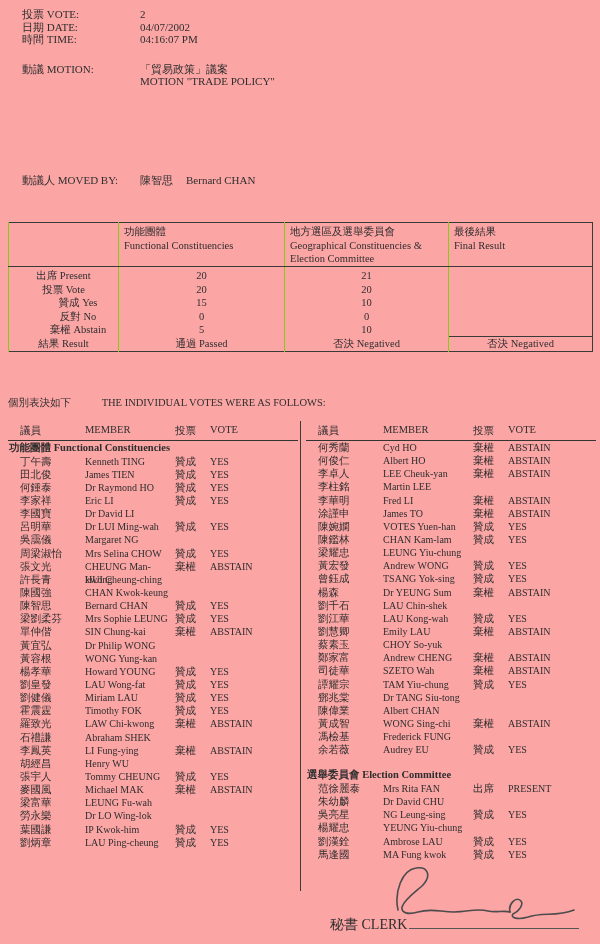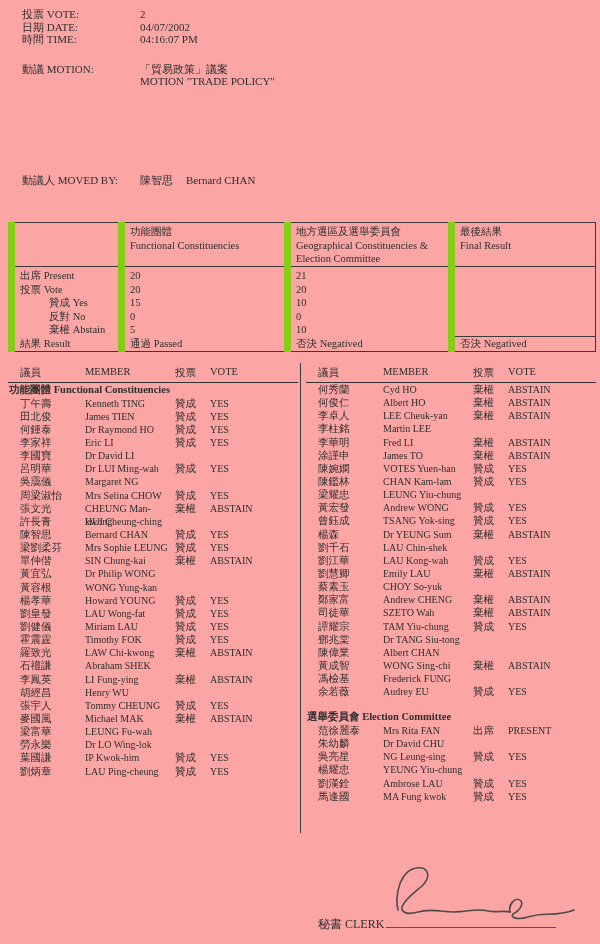--- a/index.html
+++ b/index.html
@@ -17,23 +17,23 @@
   .motion-row { margin-top:17px;font-family:Liberation Serif, serif; }
   .motion-lines div { line-height:12.5px; }
   .moved-row { margin-top:86px; }
   .mover-zh { width:46px; flex:none; }
   
   table.summary {
     border-collapse:collapse; table-layout:fixed;
     margin:36px 0 0 8px; width:584px;
     border:1.5px solid #3a3a3a; font-size:10.5px;
   }
-  .summary td { border-left:7px solid #84cc16; padding:0 5px; vertical-align:top; text-align:left; }
+  .summary td { border-left:1px solid #84cc16; padding:0 5px; vertical-align:top; text-align:left; }
   .summary tr.head td { border-bottom:1px solid #3a3a3a; height:44px; padding-top:2px; line-height:13.5px; }
-  .summary tr.body td { line-height:13.6px; }
+  .summary tr.body td { line-height:13.6px;text-align:center; }
   .summary tr.first td { padding-top:2px; }
   .summary td.indent { padding-left:34px; }
   .summary td.final-cell { border-top:1px solid #3a3a3a; }
   
   .ind-title { margin:44px 0 0 8px; font-size:10.5px; }
   .ind-title .en { margin-left:28px; }
   .votes-wrap { position:relative; margin:11px 8px 0 8px; height:474px; }
   .divider { position:absolute; left:292px; top:0; height:470px; width:1px; background:#3a3a3a; }
   .half { position:absolute; top:3px; width:290px; }
   .half.left { left:0; }
@@ -41,21 +41,21 @@
   .col-head { display:flex; padding-left:12px; height:14px; font-size:10.5px; }
   .c1 { width:65px; flex:none; } .c2 { width:90px; flex:none; }
   .c3 { width:35px; flex:none; } .c4 { flex:1; }
   .head-rule { border-bottom:1.5px solid #333; margin-top:2px; }
   .section-title { font-weight:bold; line-height:13.5px; font-size:10.5px; padding-left:1px; }
   .section-title.ec { margin-top:12px; }
   .m-row { display:flex; padding-left:12px; height:13.15px; line-height:13.15px; font-size:10px; }
   .m-row .c1, .m-row .c3 { font-size:10.5px; }
   
   .signature { position:absolute; left:358px; top:862px; }
-  .clerk { position:absolute; left:318px; top:916px; font-size:12px; white-space:nowrap; }
+  .clerk { position:absolute; left:330px; top:916px; font-size:14px; white-space:nowrap; }
   .clerk-line { display:inline-block; width:170px; height:10px; border-bottom:1px solid #555; margin-left:2px; }
 </style>
 </head>
 <body>
 
 <div class="page">
 
   <div class="top-block">
     <div class="meta-row">
       <span class="meta-label">投票 VOTE:</span>
@@ -138,20 +138,24 @@
     </tr>
     <tr class="body">
       <td>結果 Result</td>
       <td>通過 Passed</td>
       <td>否決 Negatived</td>
       <td class="final-cell">否決 Negatived</td>
     </tr>
   </tbody>
     </table>
 
+  <div class="ind-title">
+    <span class="zh">個別表決如下</span>
+    <span class="en">THE INDIVIDUAL VOTES WERE AS FOLLOWS:</span>
+  </div>
 
   <div class="votes-wrap">
     <div class="divider"></div>
 
     <div class="half left">
       <div class="col-head">
         <span class="c1">議員</span>
         <span class="c2">MEMBER</span>
         <span class="c3">投票</span>
         <span class="c4">VOTE</span>
@@ -213,20 +217,26 @@
     <span class="c3">棄權</span>
     <span class="c4">ABSTAIN</span>
   </div>
           <div class="m-row">
     <span class="c1">許長青</span>
     <span class="c2">HUI Cheung-ching</span>
     <span class="c3"></span>
     <span class="c4"></span>
   </div>
           <div class="m-row">
+    <span class="c1">陳國強</span>
+    <span class="c2">CHAN Kwok-keung</span>
+    <span class="c3"></span>
+    <span class="c4"></span>
+  </div>
+          <div class="m-row">
     <span class="c1">陳智思</span>
     <span class="c2">Bernard CHAN</span>
     <span class="c3">贊成</span>
     <span class="c4">YES</span>
   </div>
           <div class="m-row">
     <span class="c1">梁劉柔芬</span>
     <span class="c2">Mrs Sophie LEUNG</span>
     <span class="c3">贊成</span>
     <span class="c4">YES</span>

